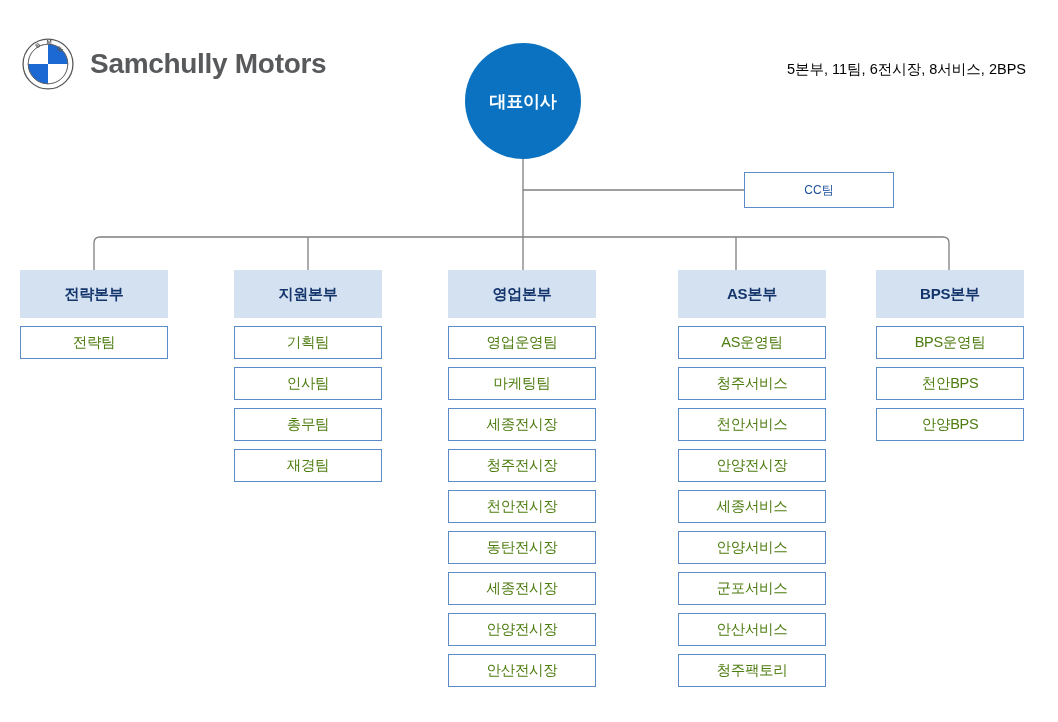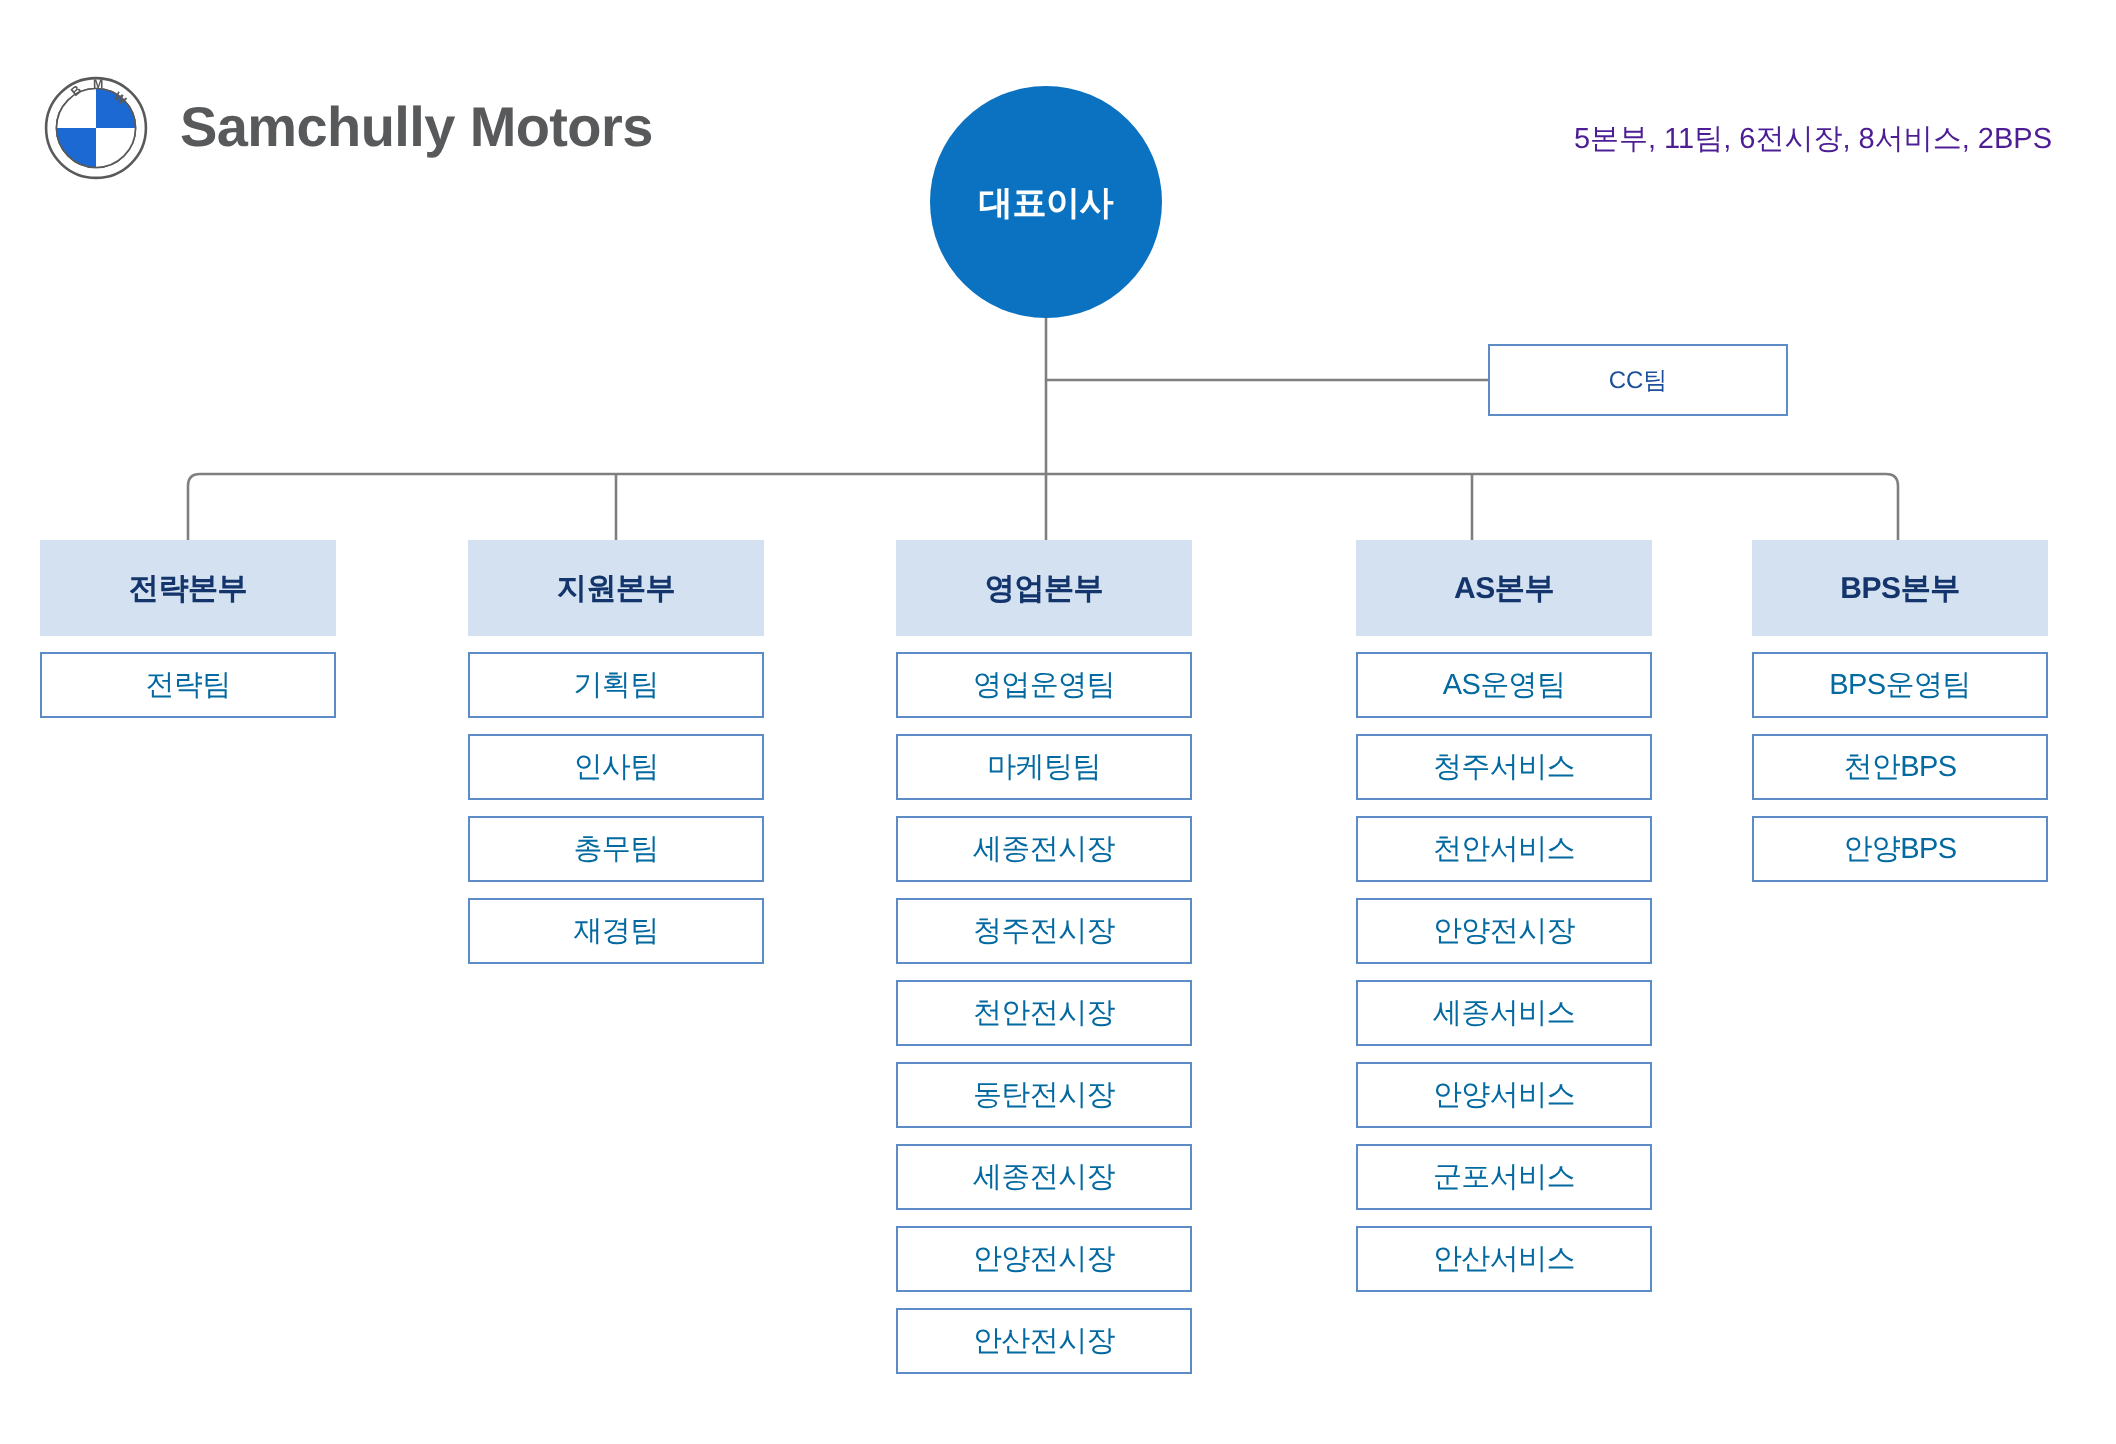--- a/index.html
+++ b/index.html
@@ -34,21 +34,21 @@
     font-weight: bold;
     color: #58595b;
     letter-spacing: -0.3px;
     white-space: nowrap;
   }
   #summary {
     position: absolute;
     right: 32px;
     top: 60px;
     font-size: 14.5px;
-    color: #4c1d95;
+    color: #000000;
     white-space: nowrap;
   }
 
   
   #wires {
     position: absolute;
     left: 0; top: 0;
     width: 1058px; height: 722px;
     pointer-events: none;
   }
@@ -105,21 +105,21 @@
     align-items: center;
     justify-content: center;
     letter-spacing: -0.2px;
     box-sizing: border-box;
   }
   .node {
     height: 33px;
     margin-top: 8px;
     border: 1.3px solid #5b8cc8;
     background: #ffffff;
-    color: #0369a1;
+    color: #4d7c0f;
     font-size: 14.5px;
     display: flex;
     align-items: center;
     justify-content: center;
     letter-spacing: -0.3px;
     box-sizing: border-box;
   }
   .nodes { margin-top: 2px; }
 </style>
 </head>
@@ -201,20 +201,21 @@
     <div class="col-header">AS본부</div>
     <div class="nodes">
       <div class="node">AS운영팀</div>
       <div class="node">청주서비스</div>
       <div class="node">천안서비스</div>
       <div class="node">안양전시장</div>
       <div class="node">세종서비스</div>
       <div class="node">안양서비스</div>
       <div class="node">군포서비스</div>
       <div class="node">안산서비스</div>
+      <div class="node">청주팩토리</div>
     </div>
   </div>
 
   <div class="column" style="left:876px;">
     <div class="col-header">BPS본부</div>
     <div class="nodes">
       <div class="node">BPS운영팀</div>
       <div class="node">천안BPS</div>
       <div class="node">안양BPS</div>
     </div>

